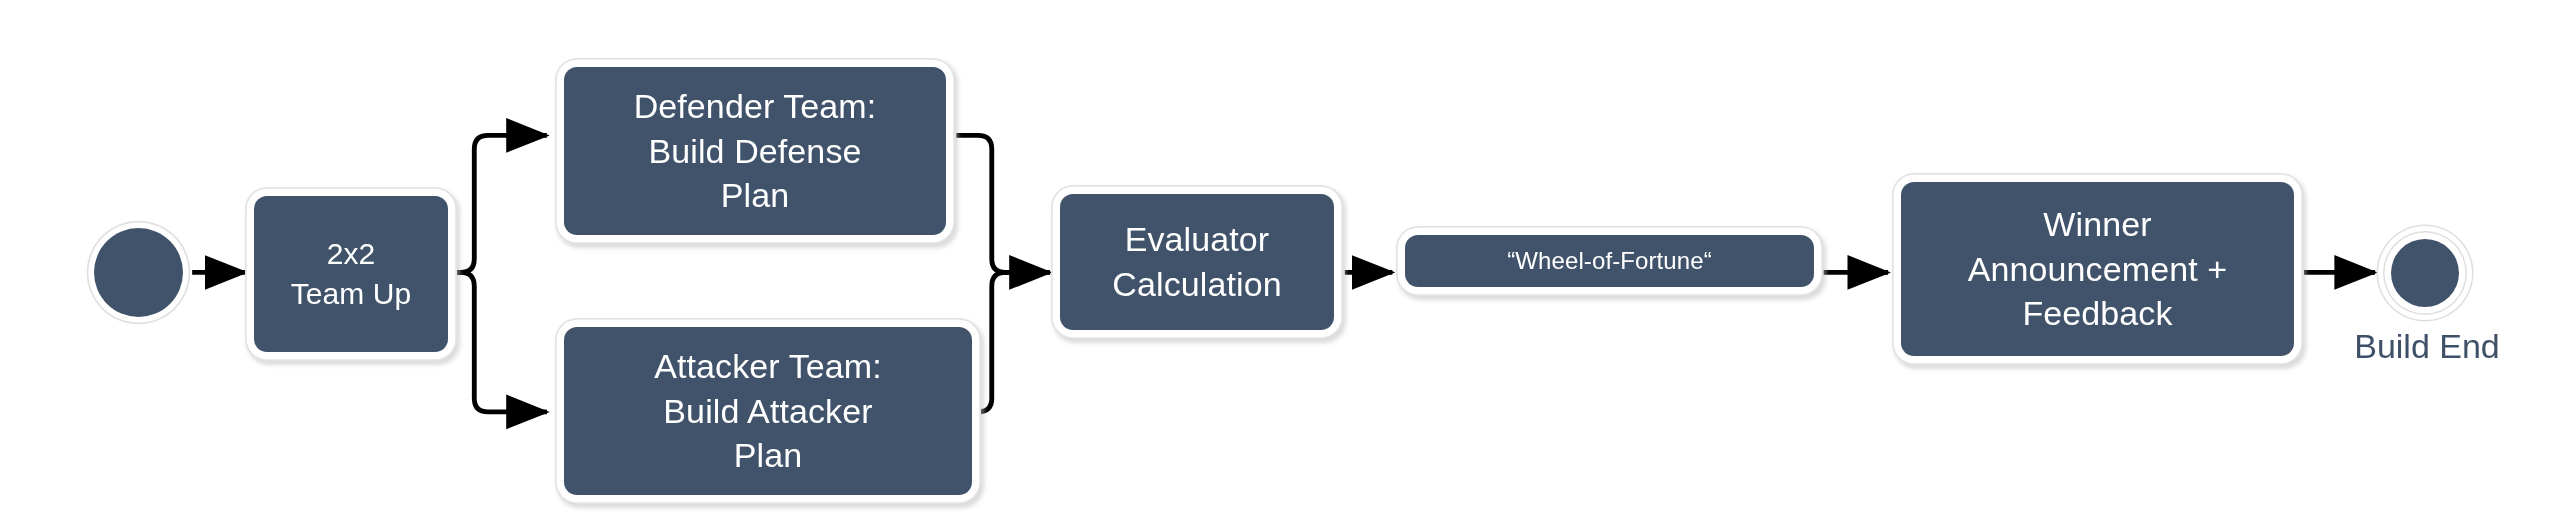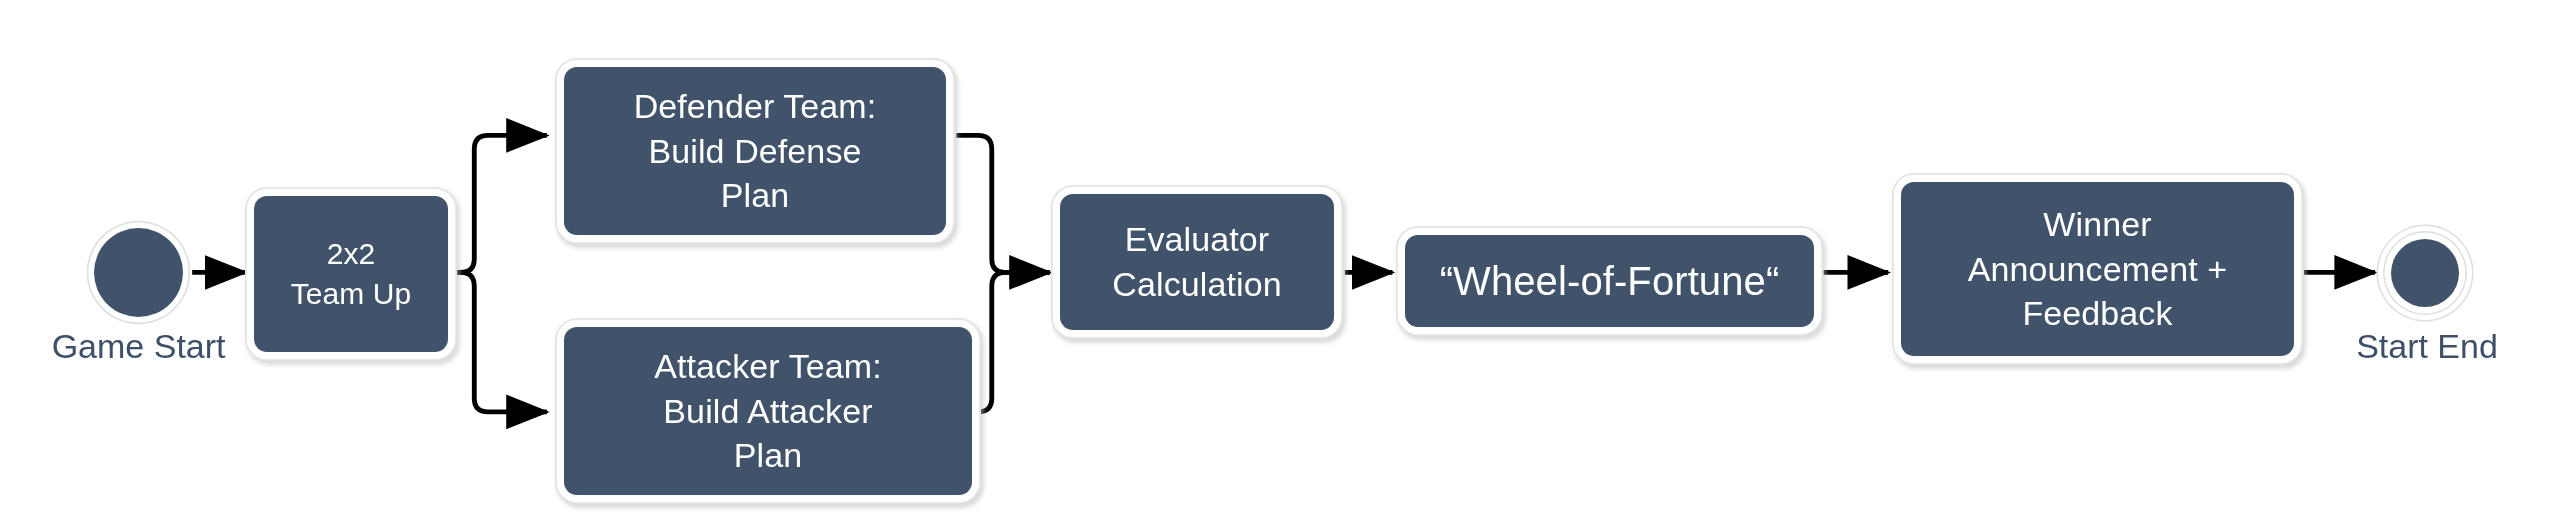--- a/index.html
+++ b/index.html
@@ -114,21 +114,20 @@
     <path class="edge" d="M 1186 511 L 1213 511 Q 1230 511 1230 494 L 1230 355 Q 1230 338 1247 338 L 1302 338"></path>
 
     <path class="edge" d="M 1668 338 L 1727 338" marker-end="url(#arrowhead)"></path>
 
     <path class="edge" d="M 2262 338 L 2342 338" marker-end="url(#arrowhead)"></path>
 
     <path class="edge" d="M 2858 338 L 2946 338" marker-end="url(#arrowhead)"></path>
   </svg>
 
   <div class="event start" style="left:94px; top:228px; width:89px; height:89px;"></div>
-  <div class="event-caption" style="left:1.6px; top:327px; width:274px; font-size:34px;">Game Start</div>
 
   <div class="node" style="left:254px; top:196px; width:194px; height:156px; font-size:30px;">
     <span class="node-label" style="white-space:pre-line;">2x2
 Team Up</span>
   </div>
 
   <div class="node" style="left:564px; top:31px; width:382px; height:168px; font-size:34px;margin-top:36px;">
     <span class="node-label" style="white-space:pre-line;">Defender Team:
 Build Defense
 Plan</span>
@@ -138,27 +137,27 @@
     <span class="node-label" style="white-space:pre-line;">Attacker Team:
 Build Attacker
 Plan</span>
   </div>
 
   <div class="node" style="left:1060px; top:194px; width:274px; height:136px; font-size:34px;">
     <span class="node-label" style="white-space:pre-line;">Evaluator
 Calculation</span>
   </div>
 
-  <div class="node" style="left:1405px; top:235px; width:409px; height:92px; font-size:40px;">
+  <div class="node" style="left:1405px; top:235px; width:409px; height:52px; font-size:24px;">
     <span class="node-label" style="white-space:pre-line;">“Wheel-of-Fortune“</span>
   </div>
 
   <div class="node" style="left:1901px; top:182px; width:393px; height:174px; font-size:34px;">
     <span class="node-label" style="white-space:pre-line;">Winner
 Announcement +
 Feedback</span>
   </div>
 
   <div class="event end" style="left:2391px; top:239px; width:68px; height:68px;"></div>
-  <div class="event-caption" style="left:2302px; top:327px; width:250px; font-size:34px;">Start End</div>
+  <div class="event-caption" style="left:2302px; top:327px; width:250px; font-size:34px;">Build End</div>
 
 </div>
 
 
 </body></html>

